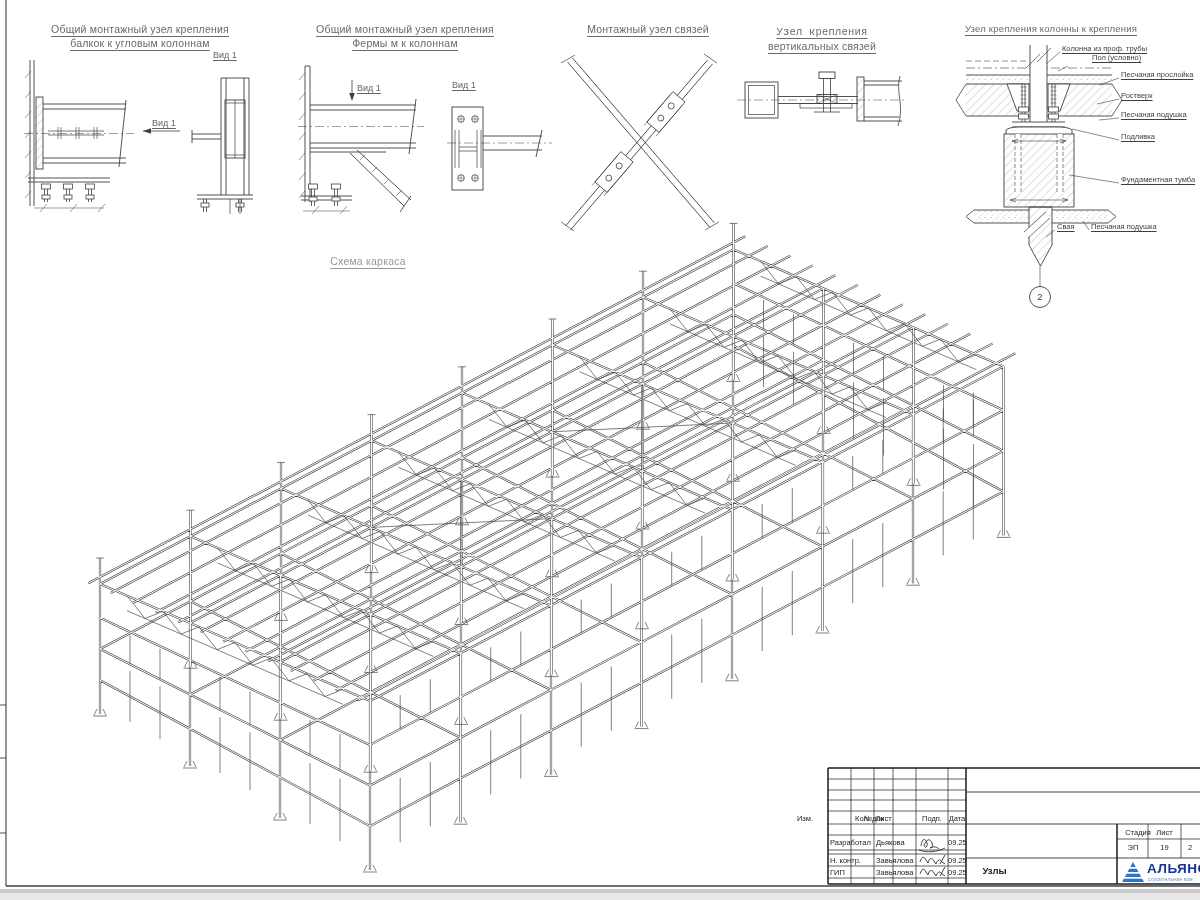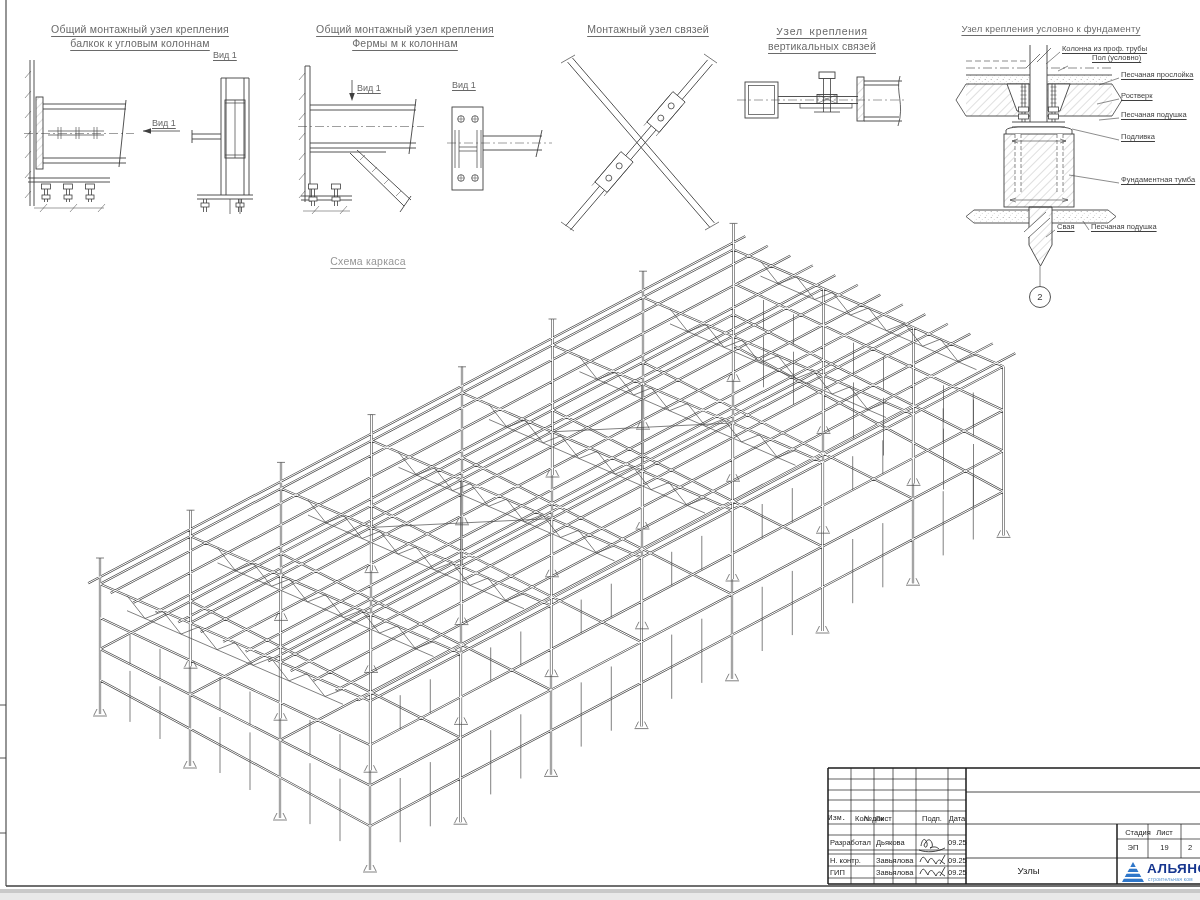--- a/index.html
+++ b/index.html
@@ -233,57 +233,57 @@
   </g>
 </svg>
 
 <div class="lbl t" style="left:35px;top:23px;width:210px;">Общий монтажный узел крепления</div>
 <div class="lbl t" style="left:35px;top:37px;width:210px;">балкок к угловым колоннам</div>
 <div class="lbl t" style="left:300px;top:23px;width:210px;">Общий монтажный узел крепления</div>
 <div class="lbl t" style="left:300px;top:37px;width:210px;">Фермы м к колоннам</div>
 <div class="lbl t" style="left:558px;top:23px;width:180px;">Монтажный узел связей</div>
 <div class="lbl t" style="left:752px;top:26px;width:140px;font-family:Liberation Mono, monospace;">Узел крепления</div>
 <div class="lbl t" style="left:752px;top:40px;width:140px;">вертикальных связей</div>
-<div class="lbl t t5" style="left:945px;top:23px;width:212px;">Узел крепления условно к фундаменту</div>
+<div class="lbl t t5" style="left:945px;top:23px;width:212px;">Узел крепления колонны к крепления</div>
 <div class="lbl t sch" style="left:318px;top:255px;width:100px;">Схема каркаса</div>
 
 <div class="lbl v" style="left:152px;top:118px;">Вид 1</div>
 <div class="lbl v" style="left:213px;top:50px;">Вид 1</div>
 <div class="lbl v" style="left:357px;top:83px;">Вид 1</div>
 <div class="lbl v" style="left:452px;top:80px;">Вид 1</div>
 
 <div class="lbl l" style="left:1062px;top:44px;">Колонна из проф. трубы</div>
 <div class="lbl l" style="left:1069px;top:53px;padding-left:23px;">Пол (условно)</div>
 <div class="lbl l" style="left:1121px;top:70px;">Песчаная прослойка</div>
 <div class="lbl l" style="left:1121px;top:91px;">Ростверк</div>
 <div class="lbl l" style="left:1121px;top:110px;">Песчаная подушка</div>
 <div class="lbl l" style="left:1121px;top:132px;">Подливка</div>
 <div class="lbl l" style="left:1121px;top:175px;">Фундаментная тумба</div>
 <div class="lbl l" style="left:1057px;top:222px;">Свая</div>
 <div class="lbl l" style="left:1091px;top:222px;">Песчаная подушка</div>
 <div class="lbl mk" style="left:1033px;top:291px;width:14px;">2</div>
 
-<div class="lbl tb c" style="left:828px;top:814px;width:18px;font-family:Liberation Mono, monospace;">Изм.</div>
+<div class="lbl tb c" style="left:796px;top:814px;width:18px;">Изм.</div>
 <div class="lbl tb c" style="left:851px;top:814px;width:23px;">Кол.</div>
 <div class="lbl tb c" style="left:874px;top:814px;width:19px;">Лист</div>
 <div class="lbl tb c" style="left:864px;top:814px;width:16px;">№док</div>
 <div class="lbl tb c" style="left:916px;top:814px;width:32px;">Подп.</div>
 <div class="lbl tb c" style="left:948px;top:814px;width:18px;">Дата</div>
 
 <div class="lbl tb" style="left:830px;top:838px;">Разработал</div>
 <div class="lbl tb" style="left:876px;top:838px;">Дьякова</div>
 <div class="lbl tb" style="left:948px;top:838px;">09.25</div>
 <div class="lbl tb" style="left:830px;top:856px;">Н. контр.</div>
 <div class="lbl tb" style="left:876px;top:856px;">Завьялова</div>
 <div class="lbl tb" style="left:948px;top:856px;">09.25</div>
 <div class="lbl tb" style="left:830px;top:868px;">ГИП</div>
 <div class="lbl tb" style="left:876px;top:868px;">Завьялова</div>
 <div class="lbl tb" style="left:948px;top:868px;">09.25</div>
 
-<div class="lbl tb c docname" style="left:968px;top:865px;width:121px;">Узлы</div>
+<div class="lbl tb c docname" style="left:934px;top:865px;width:121px;font-weight:bold;">Узлы</div>
 
 <div class="lbl tb c" style="left:1118px;top:828px;width:40px;">Стадия</div>
 <div class="lbl tb c" style="left:1148px;top:828px;width:33px;">Лист</div>
 <div class="lbl tb c" style="left:1181px;top:828px;width:15px;overflow:hidden;padding-left:24px;">Лис</div>
 <div class="lbl tb c" style="left:1118px;top:843px;width:30px;">ЭП</div>
 <div class="lbl tb c" style="left:1148px;top:843px;width:33px;">19</div>
 <div class="lbl tb" style="left:1188px;top:843px;width:12px;overflow:hidden;">2</div>
 
 <div class="logoclip">
   <svg width="26" height="26" style="position:absolute;left:2px;top:1px;">

